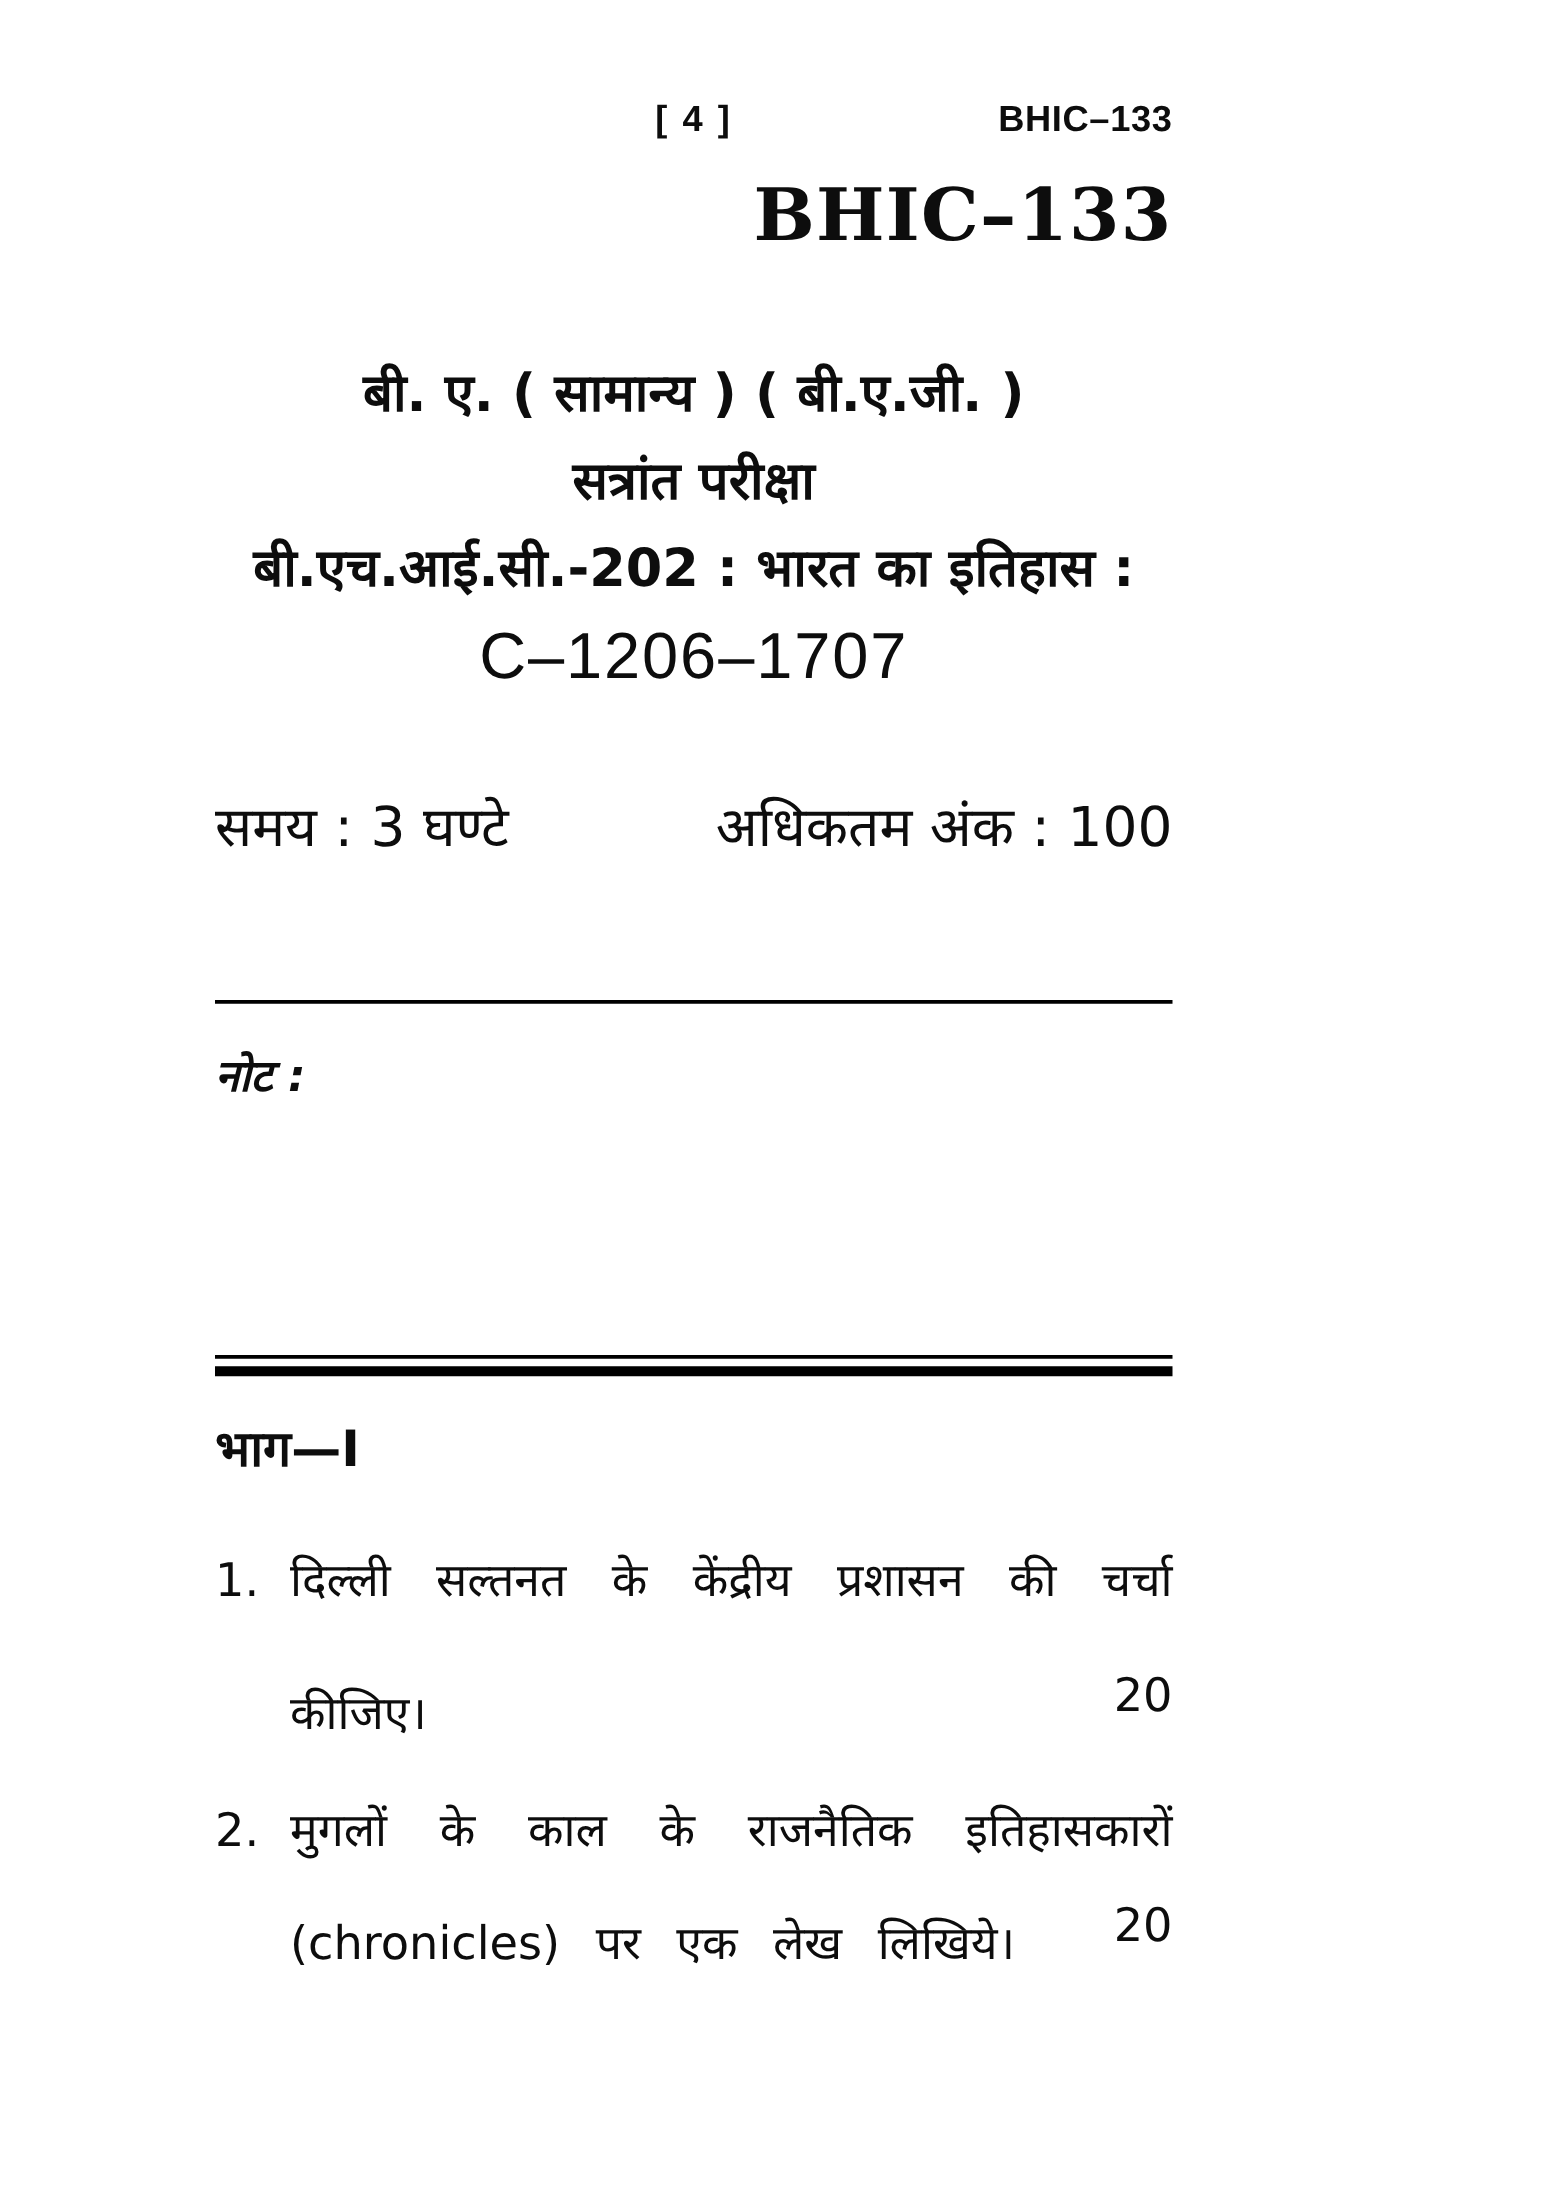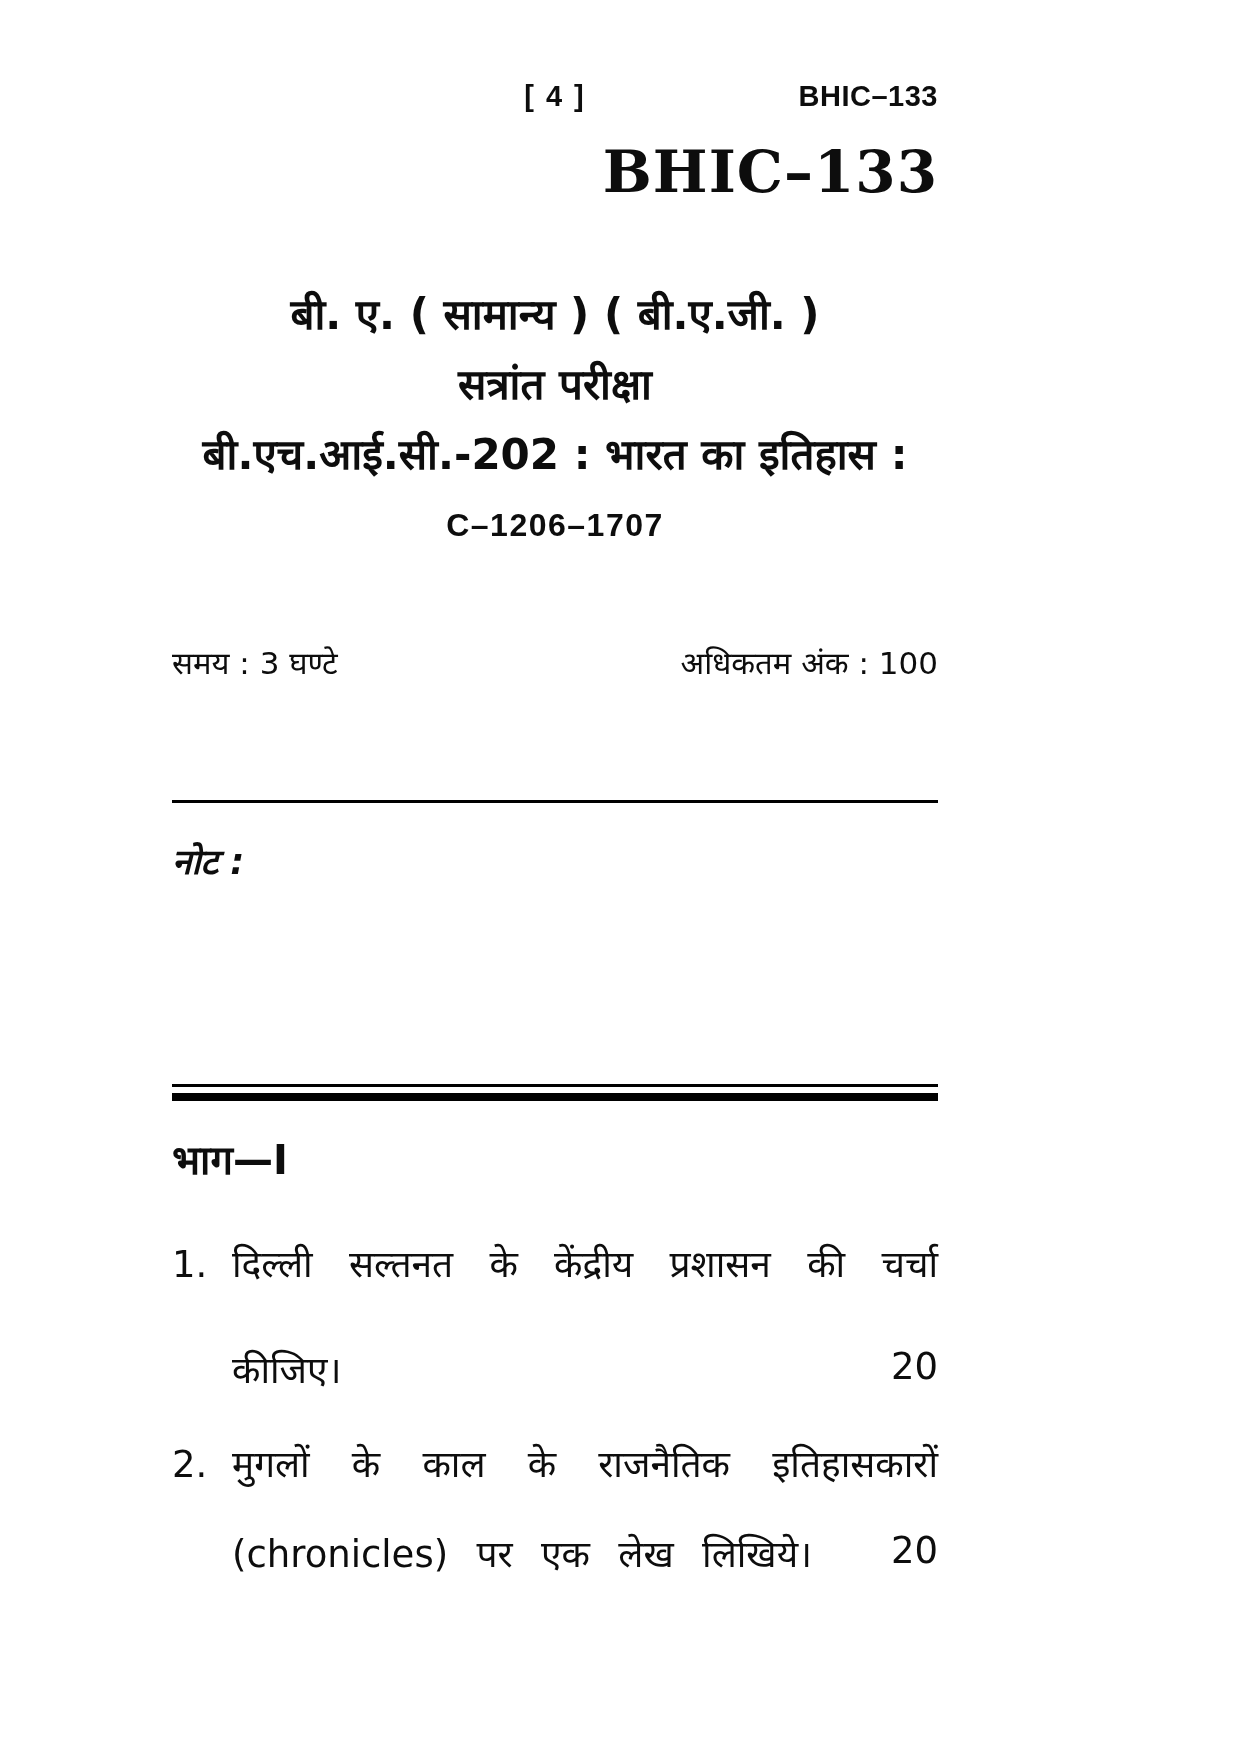--- a/index.html
+++ b/index.html
@@ -54,33 +54,33 @@
   .title-line {
     height: 70px;
     line-height: 70px;
     font-size: 42px;
     font-weight: bold;
     white-space: nowrap;
     text-align: center;
   }
   .title-line.code-range {
     font-family: "Liberation Sans", "DejaVu Sans", sans-serif;
-    font-weight: 700;
-    font-size: 32px;
+    font-weight: 400;
+    font-size: 52px;
     letter-spacing: 1.5px;
   }
   
   .meta-row {
     position: absolute;
     left: 172px; top: 628px;
     width: 766px; height: 70px;
     line-height: 70px;
     display: flex;
     justify-content: space-between;
-    font-size: 31px;
+    font-size: 44px;
     align-items: center;
   }
   
   .rule-single {
     position: absolute;
     left: 172px; top: 800px;
     width: 766px; height: 3px;
     background: #000;
   }
   .rule-double {
@@ -141,21 +141,21 @@
   .q-text {
     flex: 1;
     position: relative;
     text-align: justify;
     text-align-last: left;
     word-spacing: 0.45em;
     padding-right: 0px;
   }
   .q-marks {
     position: absolute;
-    right: 0; bottom: 4px;
+    right: 0; bottom: 14px;
     word-spacing: normal;
   }
 </style>
 </head>
 <body>
 
 <div class="page">
 
   <div class="top-row">
     <span class="page-num">[ 4 ]</span>

